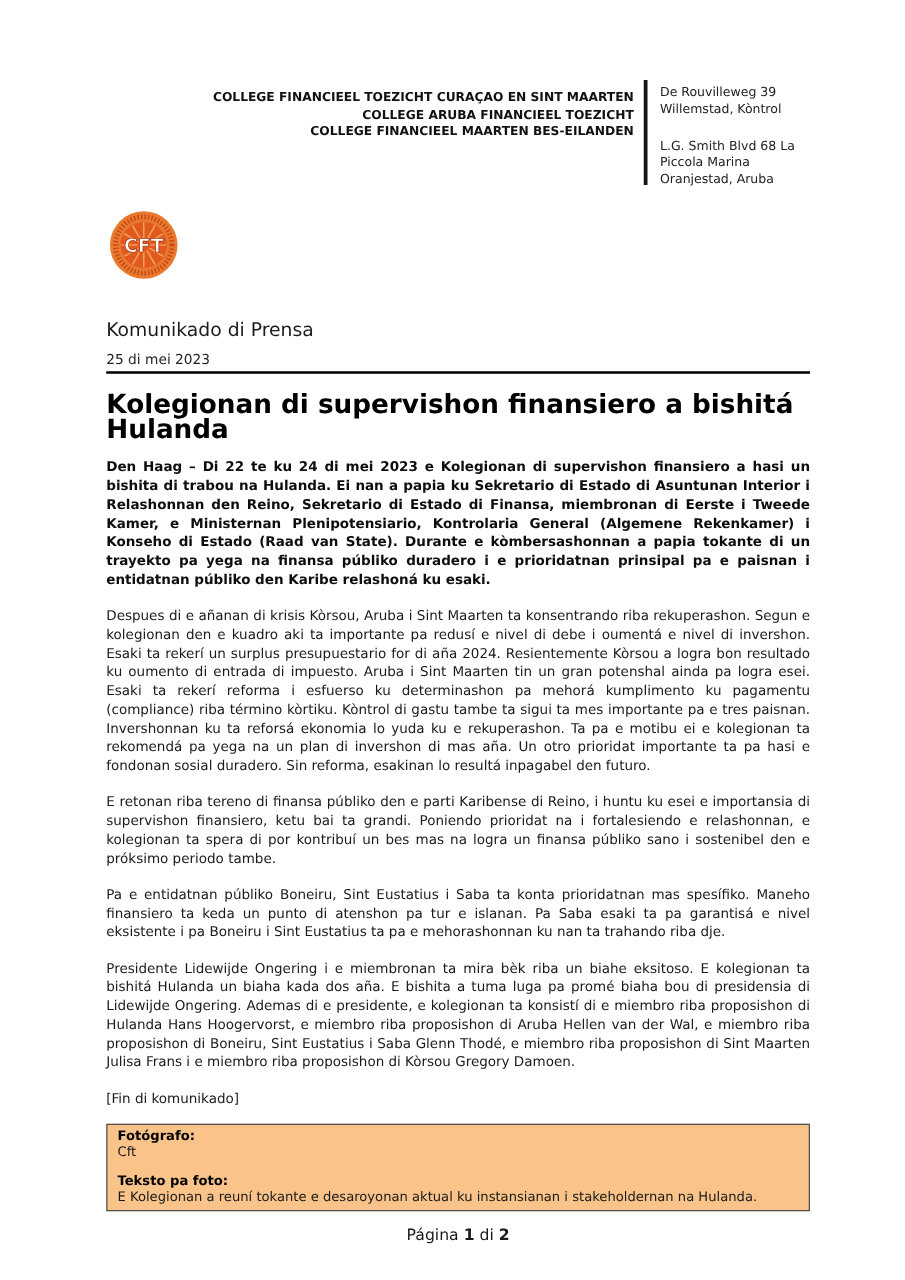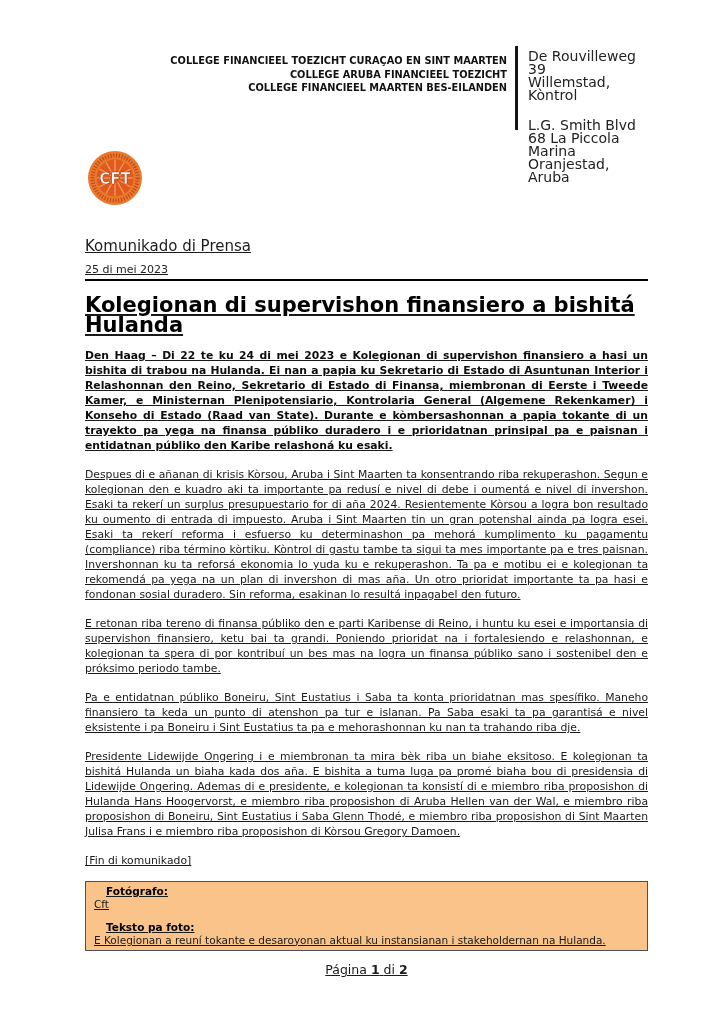--- a/index.html
+++ b/index.html
@@ -4,31 +4,31 @@
 <style>
   html, body { margin: 0; padding: 0; }
   body {
     width: 724px; height: 1024px;
     background: #ffffff;
     font-family: "DejaVu Sans", sans-serif;
     color: #1a1a1a;
     position: relative;
     overflow: hidden;
   }
-  .doc { position: absolute; left: 85px; top: 0; width: 563px; text-decoration: underline; }
+  .doc { position: absolute; left: 85px; top: 18px; width: 563px; }
 
   
   .header { position: relative; height: 98px; margin-top: 52px; }
   .colleges {
     position: absolute; top: 2px; left: 0; width: 422px;
     text-align: right; font-weight: bold;
     font-size: 9.8px; line-height: 13.5px; color: #111;
   }
   .vbar { position: absolute; left: 430px; top: -6px; width: 3px; height: 84px; background: #151515; }
-  .addresses { position: absolute; left: 443px; top: -2px; font-size: 14px; line-height: 13px; color: #222; }
+  .addresses { position: absolute; left: 443px; top: -2px; font-size: 10px; line-height: 13px; color: #222; }
   .addr { margin-bottom: 17px; }
 
   
   .logo { width: 56px; height: 56px; margin-left: 2px; }
 
   
   .title { font-size: 15px; font-weight: 400; margin: 23px 0 0 0; line-height: 26px; color: #1c1c1c; }
   .date { font-size: 11px; line-height: 13px; margin-top: 4px; color: #222; }
   .rule { height: 2px; background: #000; margin-top: 3px; }
   .headline { font-size: 21px; font-weight: bold; margin: 14px 0 0 0; line-height: 20px; color: #000; }
@@ -38,21 +38,21 @@
   .bodytext p { margin: 0 0 14px 0; text-align: justify; }
   .bodytext p.lead { font-weight: bold; color: #0d0d0d; }
   .bodytext p.fin { text-align: left; margin-bottom: 13px; }
 
   
   .photo-box {
     border: 1px solid #4f4f4f;
     padding: 3px 8px 4px 8px;
     font-size: 10.5px; line-height: 12.6px; color: #1a1a1a;
   }
-  .photo-box .bold-label { font-weight: bold; color: #000; margin-left: 12px; }
+  .photo-box .bold-label { font-weight: bold; color: #000; }
   .photo-box .gap { height: 11px; }
 
   
   .pagenum { text-align: center; font-size: 12.5px; margin-top: 11px; color: #1a1a1a; }
   .pagenum b { font-weight: bold; }
 </style>
 </head>
 <body>
 
 <div class="doc">

